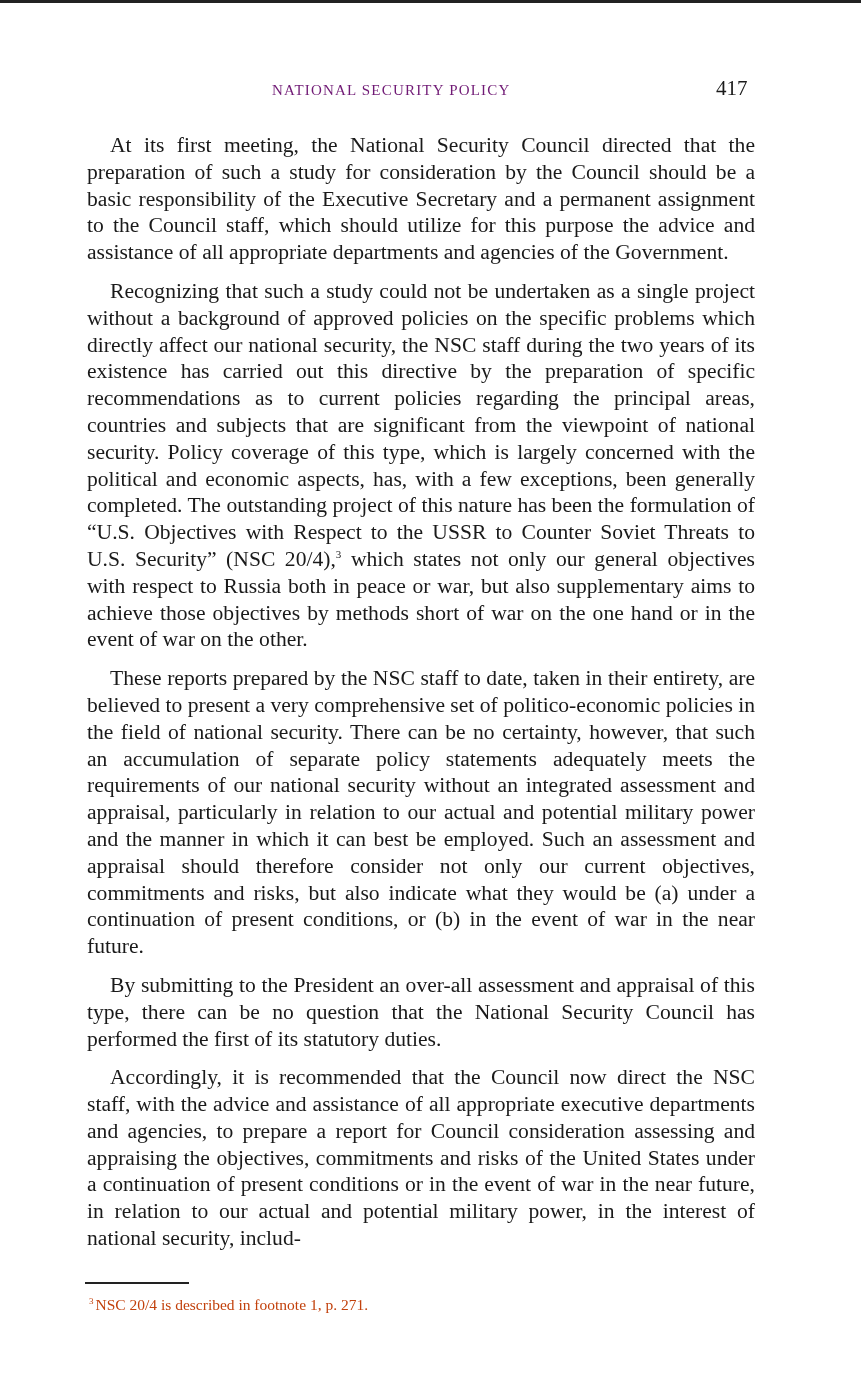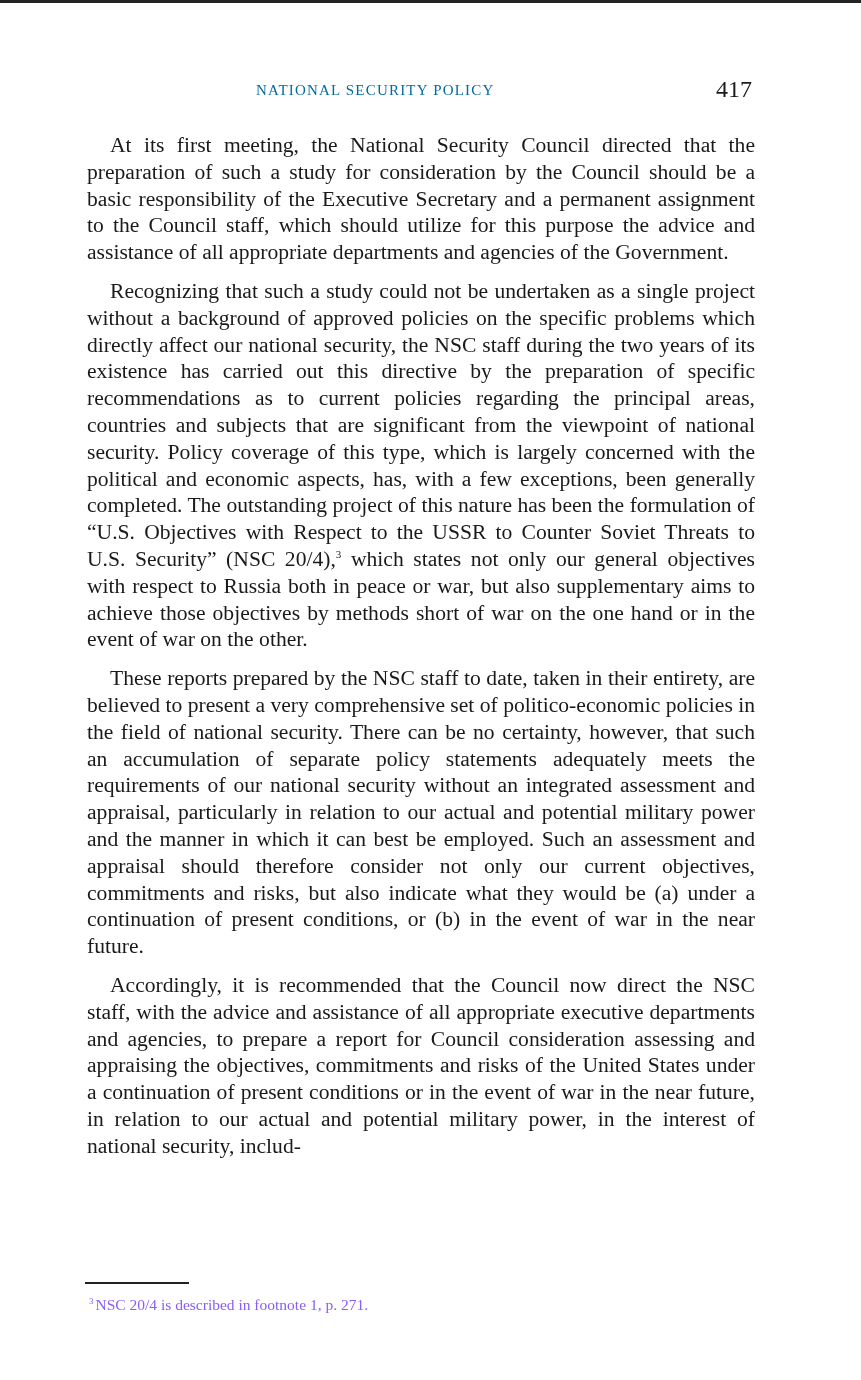--- a/index.html
+++ b/index.html
@@ -25,33 +25,33 @@
     }
     .running-head {
       position: absolute;
       top: 78px;
       left: 0;
       width: 861px;
       height: 30px;
     }
     .running-title {
       position: absolute;
-      left: 256px;
+      left: 272px;
       top: 4px;
       font-family: "Liberation Serif", serif;
       font-size: 15px;
       letter-spacing: 1.2px;
-      color: #0369a1;
+      color: #701a75;
     }
     .page-number {
       position: absolute;
       left: 716px;
       top: -2px;
       font-family: "Liberation Serif", serif;
-      font-size: 24px;
+      font-size: 21px;
       color: #1a1a1a;
     }
     .body-text {
       position: absolute;
       left: 75px;
       top: 120px;
       width: 692px;
     }
     .para {
       margin: 12px;
@@ -77,21 +77,21 @@
       width: 104px;
       height: 2px;
       background: #222;
     }
     .footnote {
       position: absolute;
       left: 89px;
       top: 1296px;
       font-family: "Liberation Serif", serif;
       font-size: 15.5px;
-      color: #8b5cf6;
+      color: #c2410c;
     }
     .footnote .fn-mark {
       font-size: 9px;
       vertical-align: super;
       line-height: 0;
       margin-right: 2px;
     }
   </style>
 </head>
 <body>
@@ -100,20 +100,21 @@
 
 <div class="running-head">
   <span class="running-title">NATIONAL SECURITY POLICY</span>
   <span class="page-number">417</span>
 </div>
 
 <div class="body-text">
   <p class="para"><span>At its first meeting, the National Security Council directed that the preparation of such a study for consideration by the Council should be a basic responsibility of the Executive Secretary and a permanent assignment to the Council staff, which should utilize for this purpose the advice and assistance of all appropriate departments and agencies of the Government.</span></p>
   <p class="para"><span>Recognizing that such a study could not be undertaken as a single project without a background of approved policies on the specific problems which directly affect our national security, the NSC staff during the two years of its existence has carried out this directive by the preparation of specific recommendations as to current policies regarding the principal areas, countries and subjects that are significant from the viewpoint of national security. Policy coverage of this type, which is largely concerned with the political and economic aspects, has, with a few exceptions, been generally completed. The outstanding project of this nature has been the formulation of “U.S. Objectives with Respect to the USSR to Counter Soviet Threats to U.S. Security” (NSC 20/4),</span><span class="fn-ref">3</span><span> which states not only our general objectives with respect to Russia both in peace or war, but also supplementary aims to achieve those objectives by methods short of war on the one hand or in the event of war on the other.</span></p>
   <p class="para"><span>These reports prepared by the NSC staff to date, taken in their entirety, are believed to present a very comprehensive set of politico-economic policies in the field of national security. There can be no certainty, however, that such an accumulation of separate policy statements adequately meets the requirements of our national security without an integrated assessment and appraisal, particularly in relation to our actual and potential military power and the manner in which it can best be employed. Such an assessment and appraisal should therefore consider not only our current objectives, commitments and risks, but also indicate what they would be (a) under a continuation of present conditions, or (b) in the event of war in the near future.</span></p>
+  <p class="para"><span>By submitting to the President an over-all assessment and appraisal of this type, there can be no question that the National Security Council has performed the first of its statutory duties.</span></p>
   <p class="para"><span>Accordingly, it is recommended that the Council now direct the NSC staff, with the advice and assistance of all appropriate executive departments and agencies, to prepare a report for Council consideration assessing and appraising the objectives, commitments and risks of the United States under a continuation of present conditions or in the event of war in the near future, in relation to our actual and potential military power, in the interest of national security, includ-</span></p>
 </div>
 
 <div class="footnote-rule"></div>
 
 <div class="footnote">
   <span class="fn-mark">3</span><span>NSC 20/4 is described in footnote 1, p. 271.</span>
 </div>
 
 </body></html>

